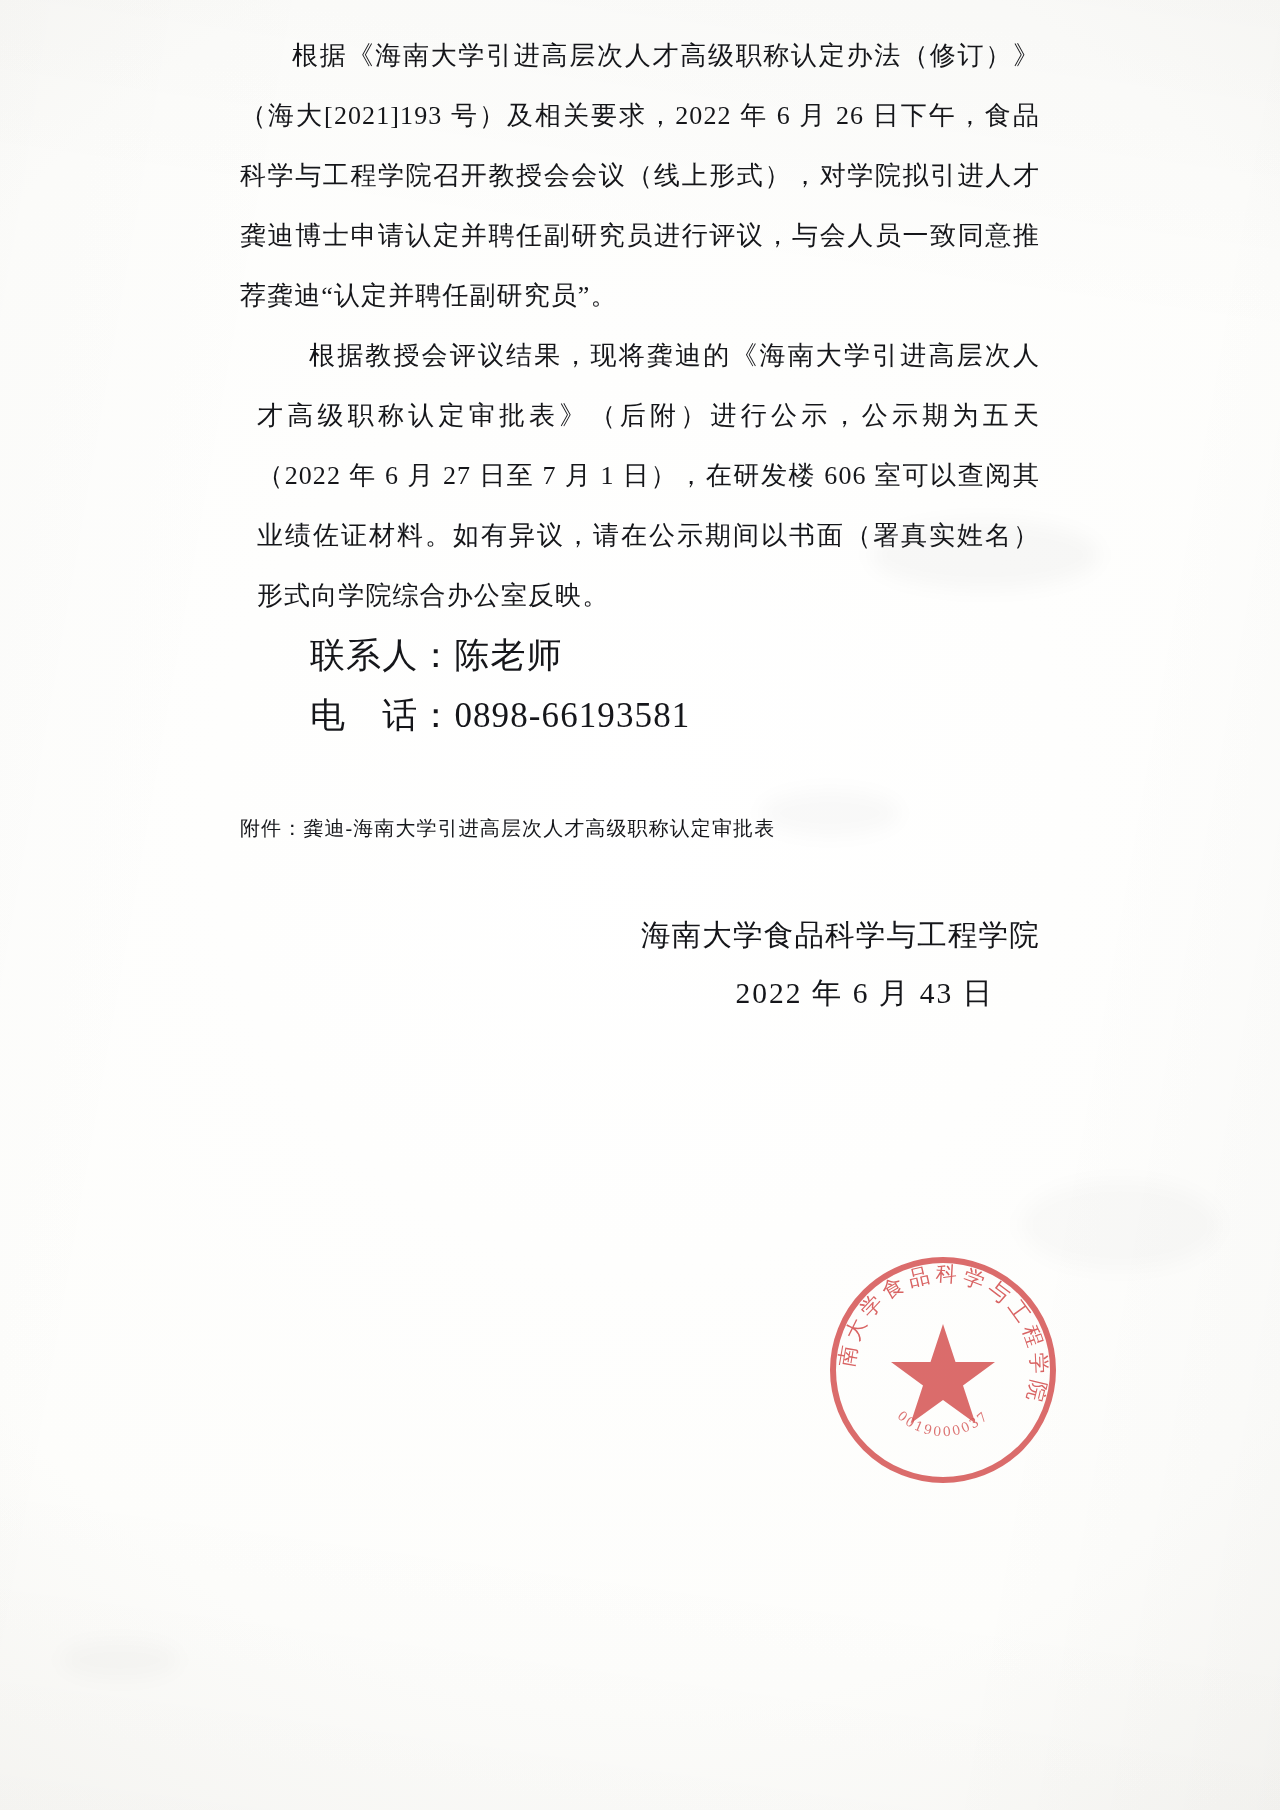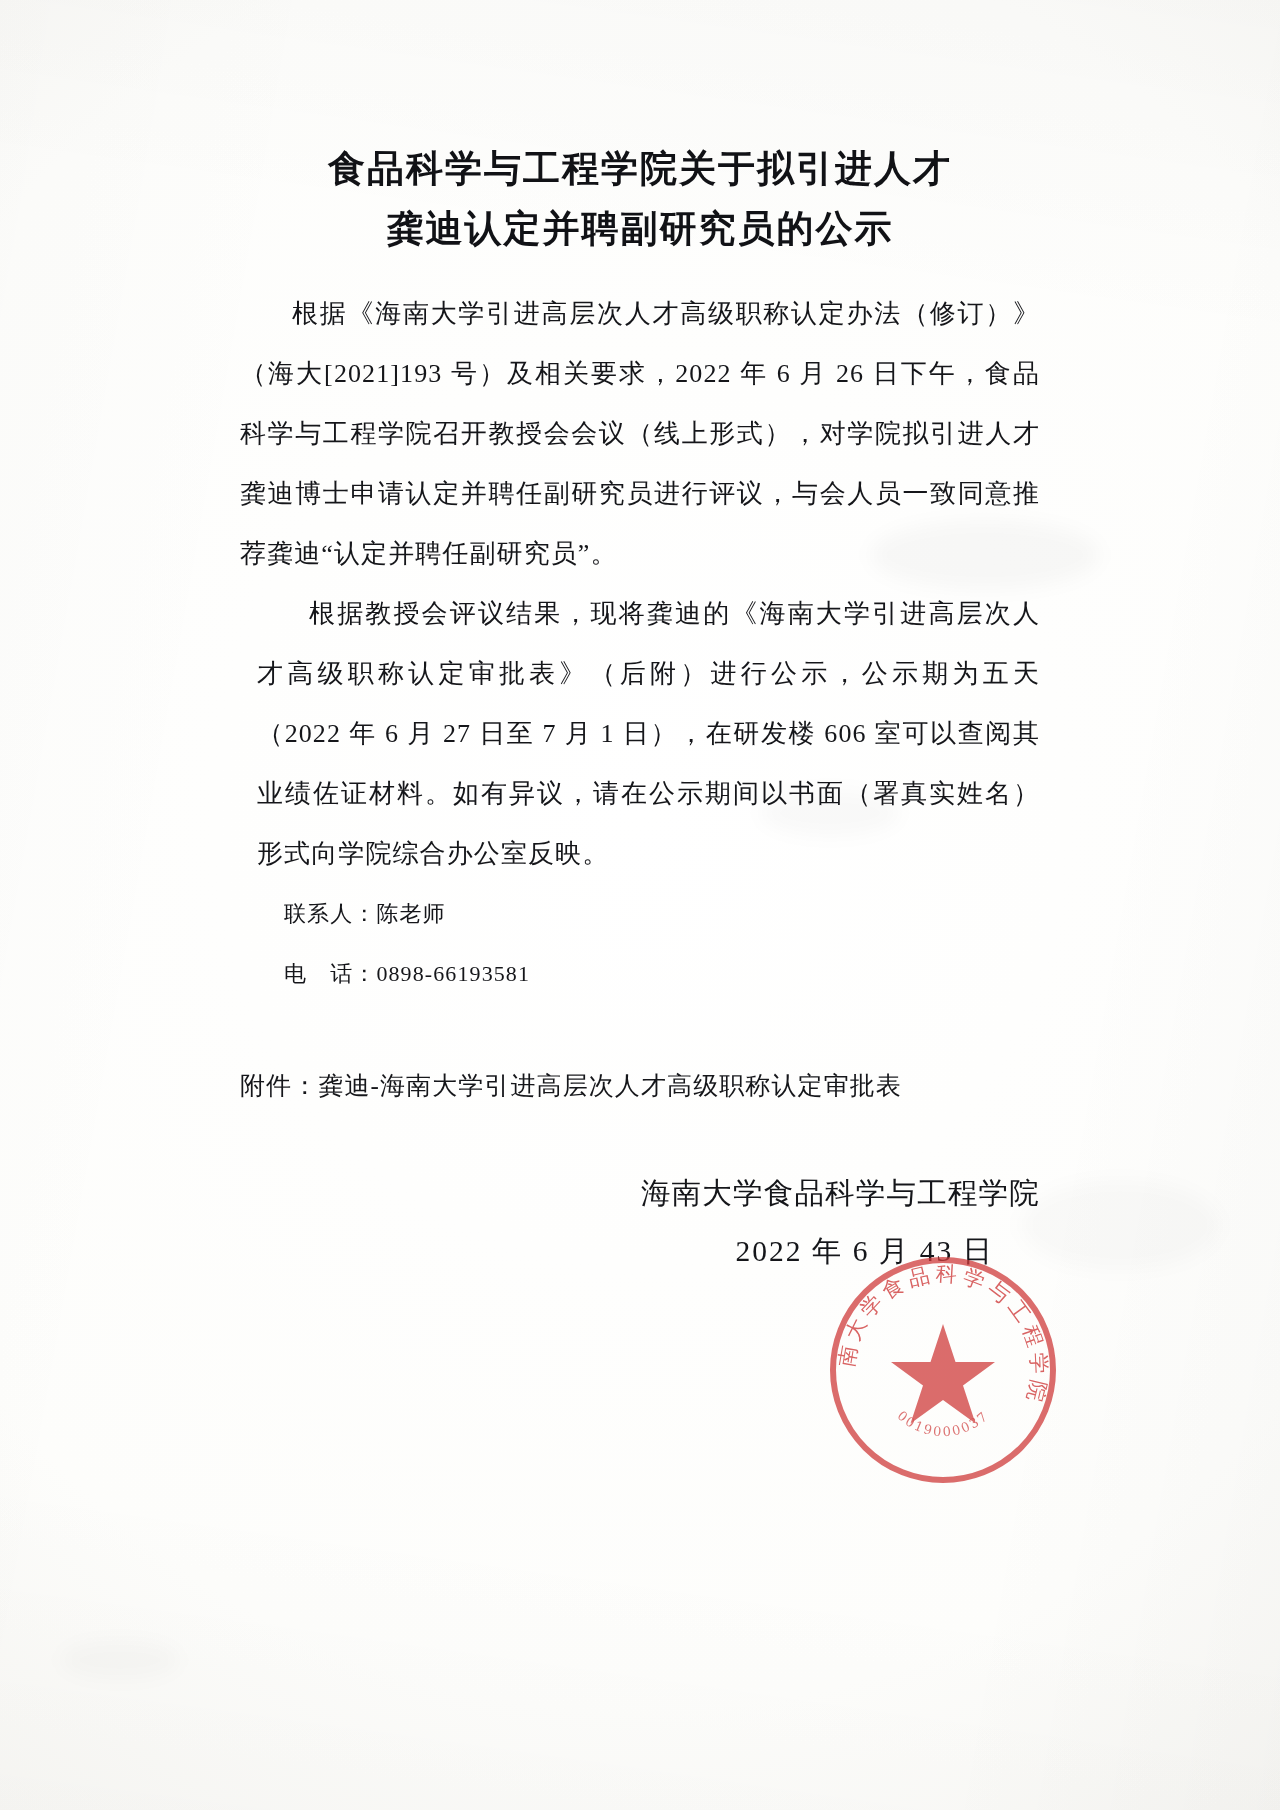--- a/index.html
+++ b/index.html
@@ -72,32 +72,32 @@
     letter-spacing: 1.1px;
     text-align: justify;
     text-justify: inter-ideograph;
     text-indent: 2em;
     margin: 0;
     color: #15161a;
   }
   .para + .para { margin-top: 0px; margin-left: 17px; }
 
   .contact-line {
-    font-size: 22px;
+    font-size: 35px;
     line-height: 60px;
     letter-spacing: 1.1px;
     text-indent: 2em;
     margin: 0;
     color: #15161a;
   }
 
   .attach-line {
     margin: 56px auto 0 auto;
     width: 800px;
-    font-size: 25px;
+    font-size: 20px;
     line-height: 52px;
     letter-spacing: 1.1px;
     text-indent: 0;
     color: #15161a;
   }
 
   .signature-block {
     width: 800px;
     margin: 52px auto 0 auto;
     text-align: right;
@@ -138,24 +138,20 @@
 
 <div class="page">
   <div class="paper-texture"></div>
   <div class="scan-smudge smudge-a"></div>
   <div class="scan-smudge smudge-b"></div>
   <div class="scan-smudge smudge-c"></div>
   <div class="scan-smudge smudge-d"></div>
 
   <div class="content">
 
-    <div class="title-block">
-      <div class="title-line">食品科学与工程学院关于拟引进人才</div>
-      <div class="title-line">龚迪认定并聘副研究员的公示</div>
-    </div>
 
     <div class="body-block">
       <p class="para">根据《海南大学引进高层次人才高级职称认定办法（修订）》（海大[2021]193 号）及相关要求，2022 年 6 月 26 日下午，食品科学与工程学院召开教授会会议（线上形式），对学院拟引进人才龚迪博士申请认定并聘任副研究员进行评议，与会人员一致同意推荐龚迪“认定并聘任副研究员”。</p>
       <p class="para">根据教授会评议结果，现将龚迪的《海南大学引进高层次人才高级职称认定审批表》（后附）进行公示，公示期为五天（2022 年 6 月 27 日至 7 月 1 日），在研发楼 606 室可以查阅其业绩佐证材料。如有异议，请在公示期间以书面（署真实姓名）形式向学院综合办公室反映。</p>
       <p class="contact-line">联系人：陈老师</p>
       <p class="contact-line">电　话：0898-66193581</p>
     </div>
 
     <div class="attach-line">附件：龚迪-海南大学引进高层次人才高级职称认定审批表</div>
 

